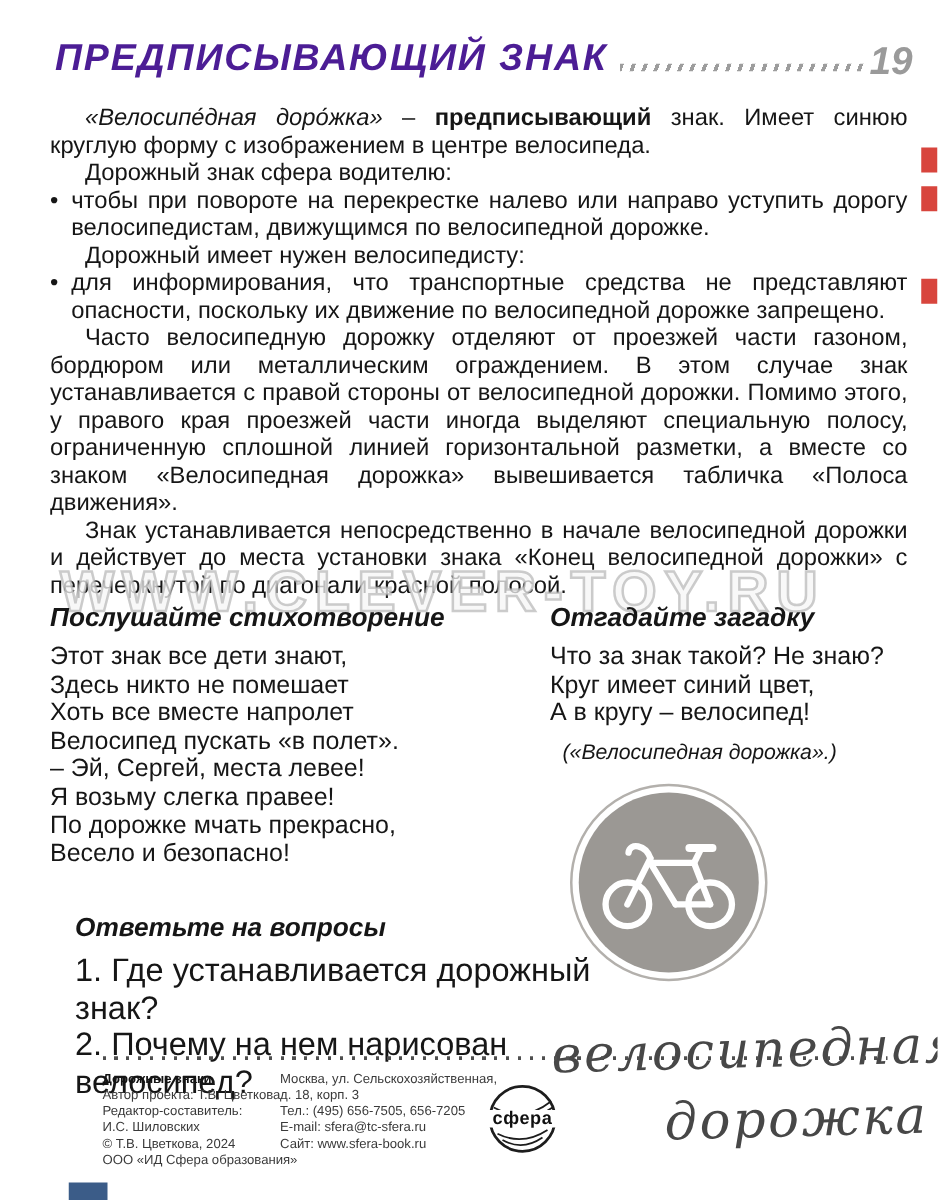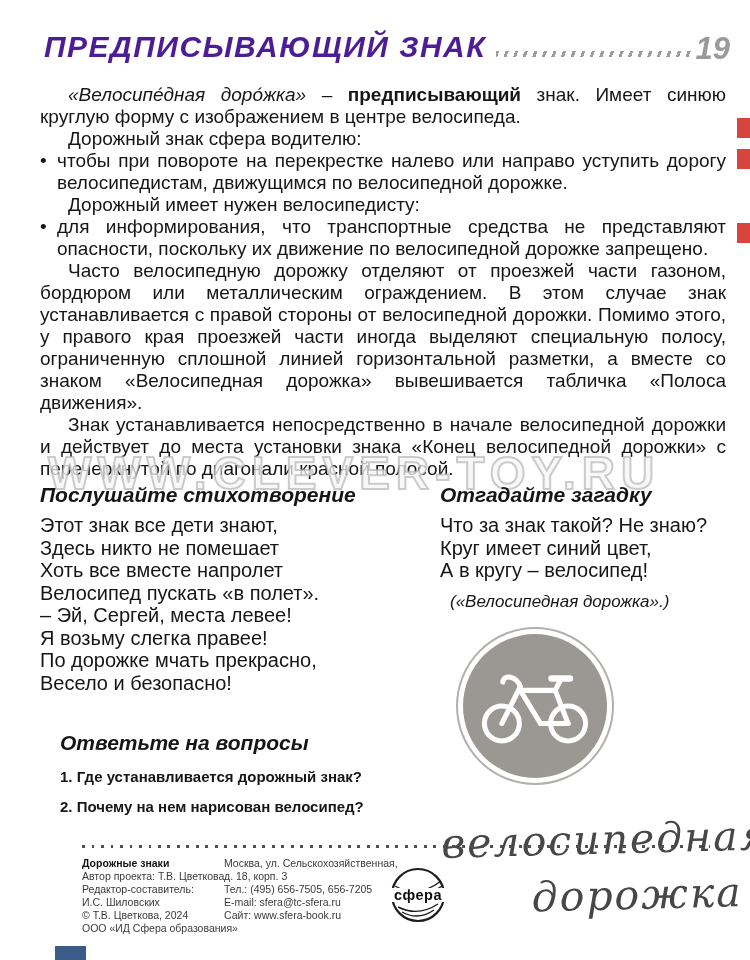--- a/index.html
+++ b/index.html
@@ -58,21 +58,21 @@
   
   .handwriting{
     position:absolute;left:442px;top:812px;width:300px;
     font-family:"DejaVu Serif", serif;font-style:italic;color:#474747;
     font-size:41px;line-height:56px;letter-spacing:2px;transform:rotate(-1.5deg);
   }
   .hand-line2{text-align:right;}
 
   
   .questions{position:absolute;left:40px;top:731px;width:430px;margin-left:20px;}
-  .question-line{font-size:15px;line-height:29.5px;font-weight:bold;}
+  .question-line{font-size:26px;line-height:29.5px;}
 
   
   .footer{position:absolute;left:38px;right:40px;top:845px;height:100px;margin-left:44px;}
   .footer-rule{height:3px;background:repeating-linear-gradient(90deg,#4f4f4f 0 2.5px,transparent 2.5px 9.5px);}
   .fcol{position:absolute;top:12px;font-size:10.5px;line-height:13px;color:#3a3a3a;}
   .fcol1{left:0;width:170px;}
   .fcol2{left:142px;width:185px;}
   .fbold{font-weight:bold;color:#141414;}
   .flogo{position:absolute;left:306px;top:20px;width:60px;height:60px;text-align:right;}
 

